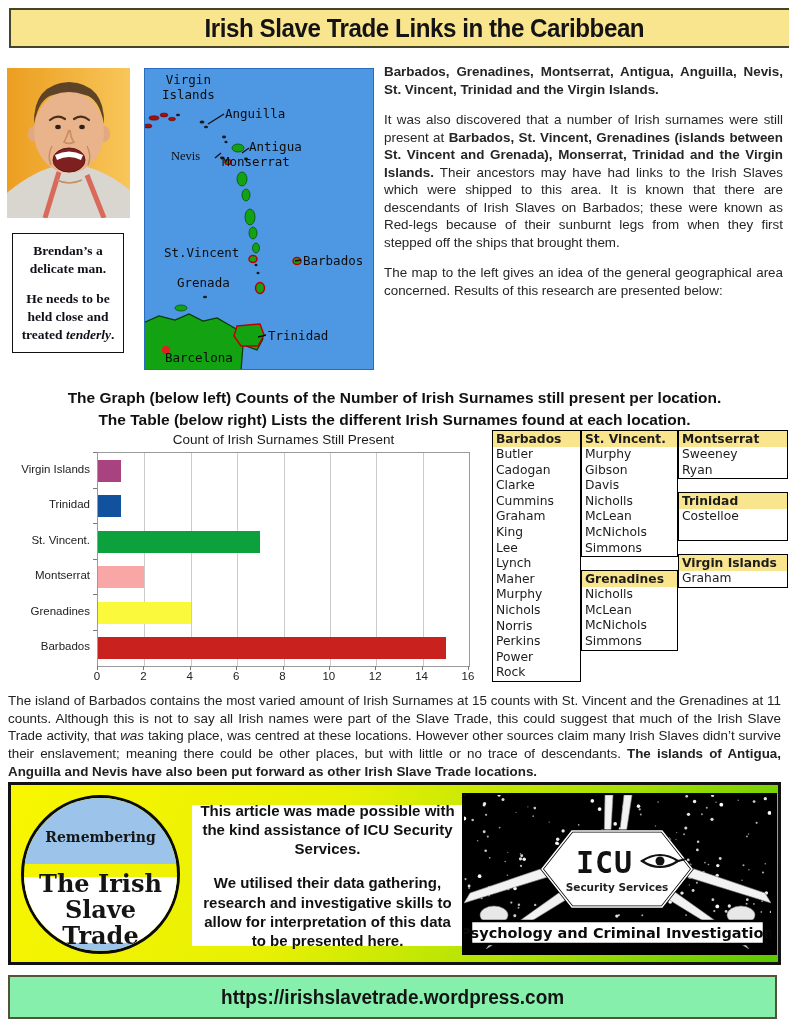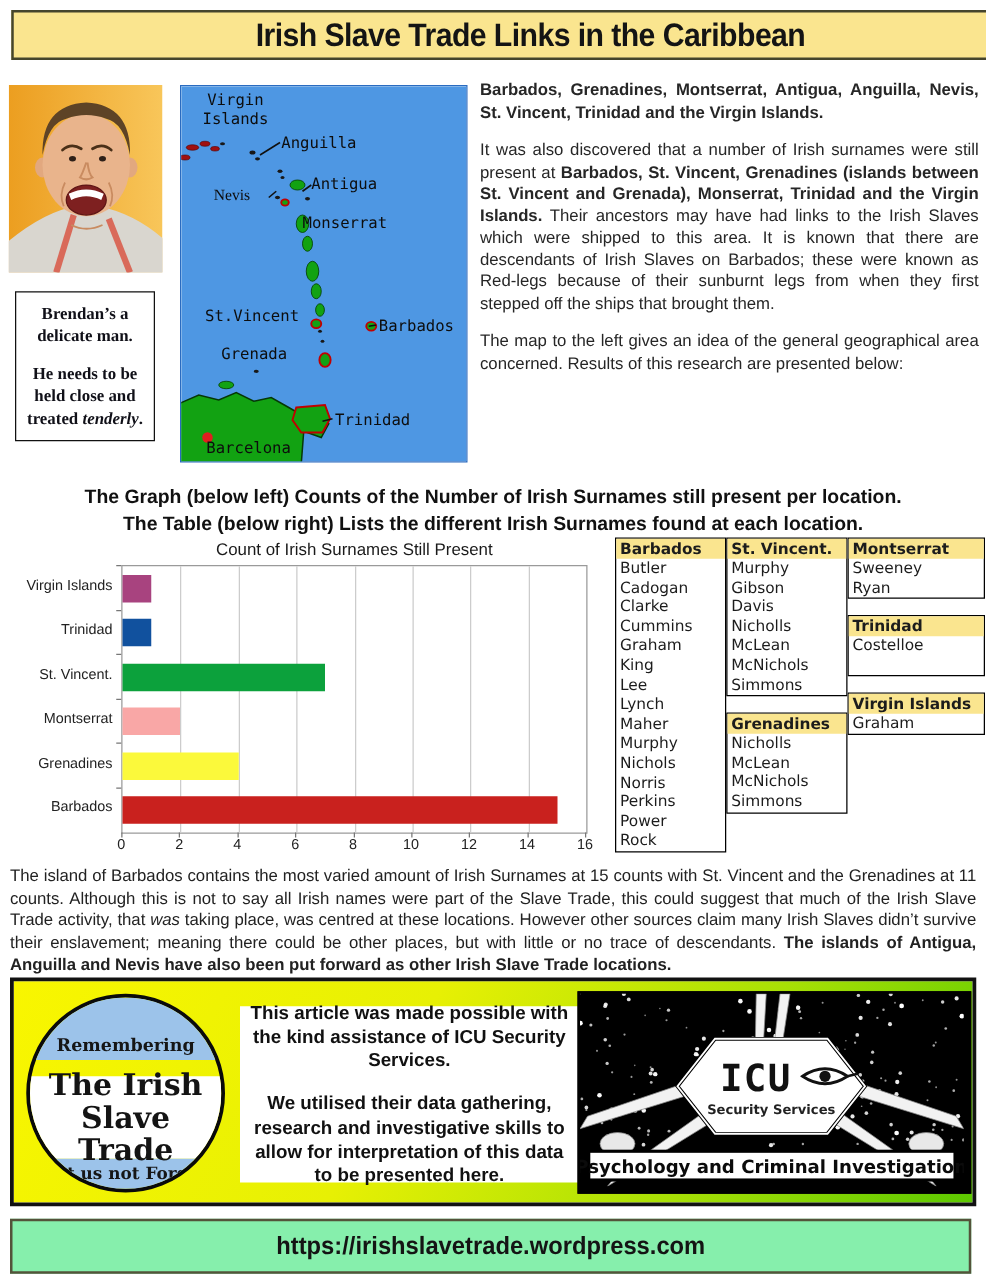--- a/index.html
+++ b/index.html
@@ -71,21 +71,21 @@
   #below-par{left:8px;top:692px;width:773px;font-size:13.4px;line-height:1.32;
     text-align:justify;color:#222;}
 
   
   #banner{left:8px;top:782px;width:767px;height:177px;border:3px solid #121212;
     background:linear-gradient(118deg,#f9f600 0%,#e7f004 40%,#a8e005 72%,#5cc900 100%);
     box-sizing:content-box;}
   #logo{position:absolute;left:10px;top:10px;width:153px;height:153px;border-radius:50%;
     border:3px solid #0a0a0a;overflow:hidden;font-family:"DejaVu Serif",serif;text-align:center;}
   .logo-top{height:31%;display:flex;align-items:flex-end;justify-content:center;
-    font-size:14px;font-weight:bold;padding-bottom:3px;color:#161616;}
+    font-size:14px;font-weight:bold;padding-bottom:19px;color:#161616;}
   .logo-mid{height:43%;background:#fff;display:flex;flex-direction:column;justify-content:center;
     font-size:24px;line-height:1.08;font-weight:600;color:#141414;margin-top:13px;}
   .logo-bot{height:26%;display:flex;align-items:flex-start;justify-content:center;
     font-size:13.5px;font-weight:bold;padding-top:4px;color:#161616;}
   #credit-box{position:absolute;left:181px;top:20px;width:271px;height:141px;background:#fff;
     display:flex;flex-direction:column;justify-content:center;gap:15px;text-align:center;
     font-weight:bold;font-size:15px;line-height:1.27;color:#111;padding:0 6px;box-sizing:border-box;}
   #credit-box p{margin:0;}
   #icu{position:absolute;left:451px;top:8px;width:311px;height:158px;border:2px solid #000;
     background:#000;}
@@ -191,21 +191,21 @@
       <line x1="113" y1="268" x2="121" y2="266"></line>
       <line x1="150" y1="192" x2="156" y2="191"></line>
     </g>
   </svg>
   <div id="map-labels">
       <div class="map-label" style="left: 17px; top: 3px; text-align: center;">Virgin
 Islands</div>
       <div class="map-label" style="left: 80px; top: 37px;">Anguilla</div>
       <div class="map-label" style="left: 104px; top: 70px;">Antigua</div>
       <div class="map-label" style="left: 26px; top: 80px; font-family: Liberation Serif, serif;">Nevis</div>
-      <div class="map-label" style="left: 97px; top: 85px; margin-top: 16px;">Monserrat</div>
+      <div class="map-label" style="left: 77px; top: 85px;">Monserrat</div>
       <div class="map-label" style="left: 19px; top: 176px;">St.Vincent</div>
       <div class="map-label" style="left: 158px; top: 184px;">Barbados</div>
       <div class="map-label" style="left: 32px; top: 206px;">Grenada</div>
       <div class="map-label" style="left: 123px; top: 259px;">Trinidad</div>
       <div class="map-label" style="left: 20px; top: 281px;">Barcelona</div>
     </div>
 </div>
 
 <div id="intro" class="abs">
   <p><span class="b">Barbados, Grenadines, Montserrat, Antigua, Anguilla, Nevis, St. Vincent, Trinidad and the Virgin Islands.</span></p>

